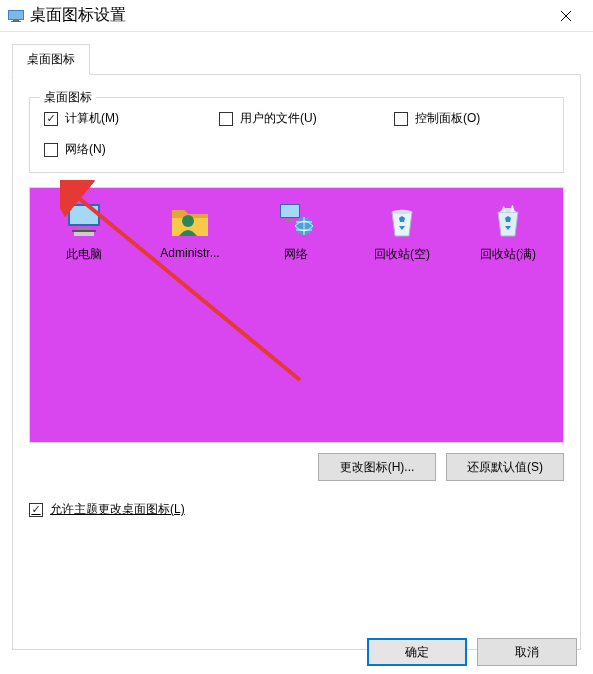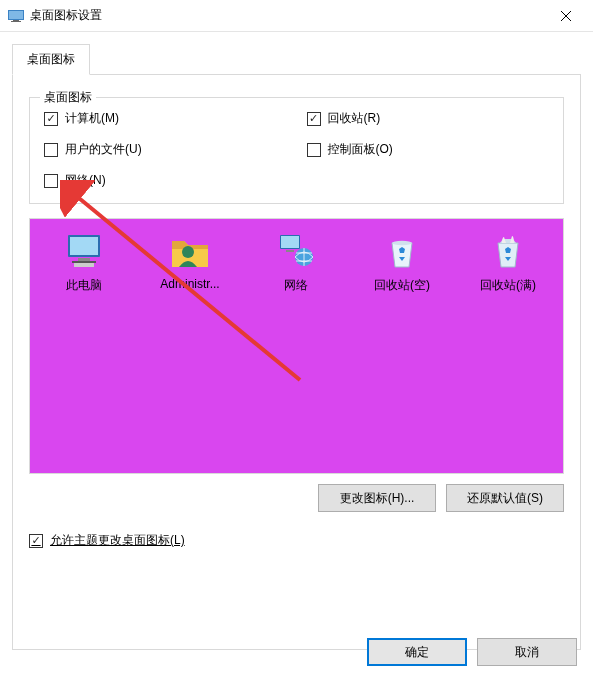--- a/index.html
+++ b/index.html
@@ -19,21 +19,21 @@
       padding: 0 4px 0 8px;
       background: #fff;
       border-bottom: 1px solid #e5e5e5;
     }
     .titlebar .title-icon {
       width: 16px; height: 16px;
       margin-right: 6px;
       display: inline-flex;
     }
     .titlebar .title-text {
-      font-size: 12px;
+      font-size: 16px;
       color: #000;
       flex: 1;
     }
     .titlebar .close-btn {
       width: 46px; height: 32px;
       display: flex; align-items: center; justify-content: center;
       cursor: pointer;
       font-size: 14px;
     }
     .tabs {
@@ -74,21 +74,21 @@
     .groupbox > .group-label {
       position: absolute;
       top: -9px;
       left: 10px;
       background: #fff;
       padding: 0 4px;
       font-size: 12px;
     }
     .checkbox-grid {
       display: grid;
-      grid-template-columns: 1fr 1fr;
+      grid-template-columns: 1fr 1fr 1fr;
       row-gap: 14px;
       column-gap: 20px;
     }
     .checkbox-row {
       display: flex;
       align-items: center;
       gap: 7px;
     }
     .chk {
       width: 14px; height: 14px;
@@ -207,24 +207,20 @@
 <div class="tab-panel">
 
   <div class="groupbox">
     <span class="group-label">桌面图标</span>
     <div class="checkbox-grid">
       <div class="checkbox-row">
         <span class="chk checked"></span>
         <span class="checkbox-label">计算机(M)</span>
       </div>
       <div class="checkbox-row">
-        <span class="chk checked"></span>
-        <span class="checkbox-label">回收站(R)</span>
-      </div>
-      <div class="checkbox-row">
         <span class="chk"></span>
         <span class="checkbox-label">用户的文件(U)</span>
       </div>
       <div class="checkbox-row">
         <span class="chk"></span>
         <span class="checkbox-label">控制面板(O)</span>
       </div>
       <div class="checkbox-row">
         <span class="chk"></span>
         <span class="checkbox-label">网络(N)</span>

